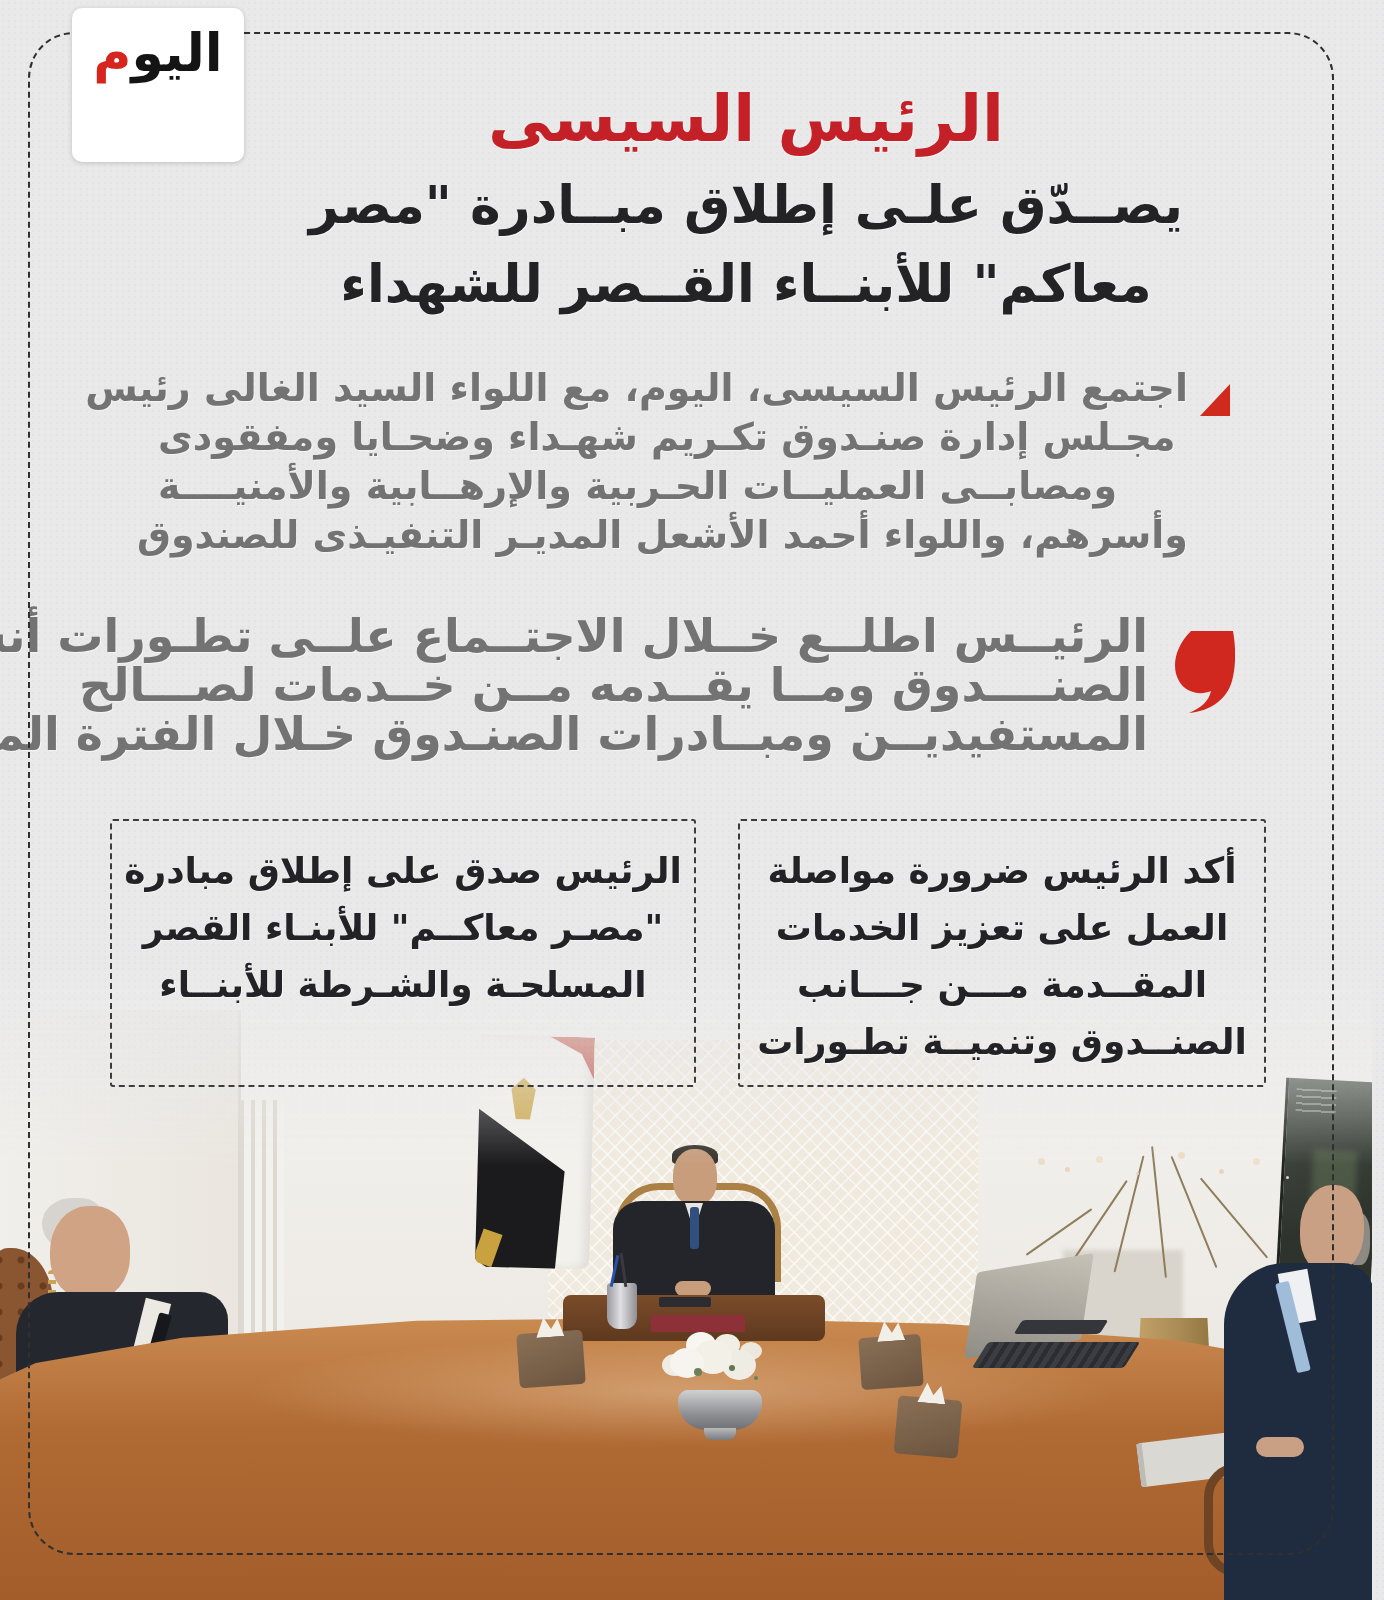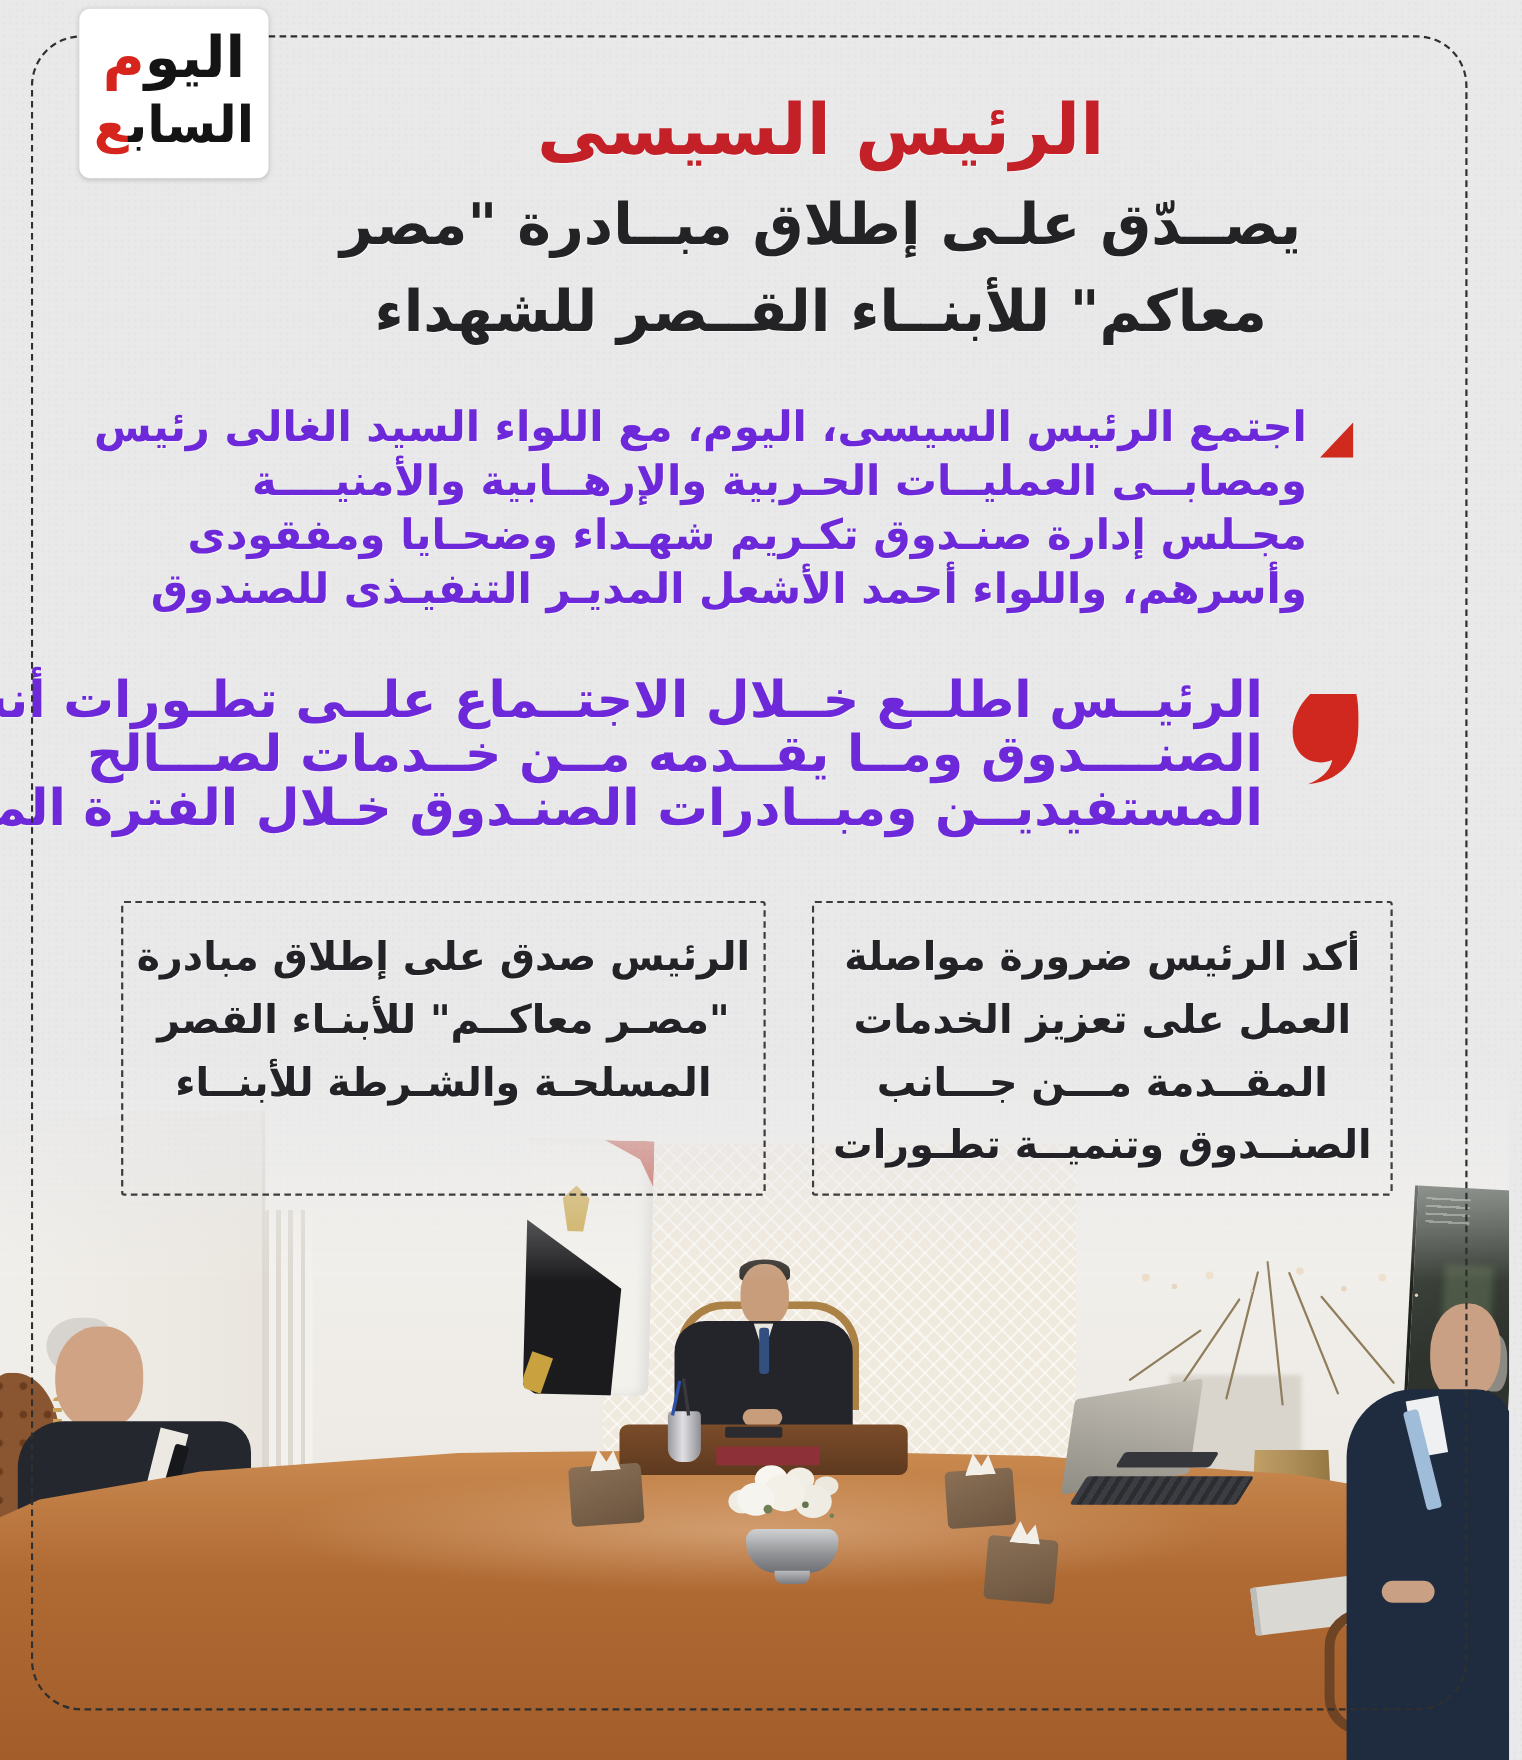--- a/index.html
+++ b/index.html
@@ -15,21 +15,21 @@
   .logo{left:84px;top:8px;width:172px;height:154px;background:#ffffff;border-radius:10px;z-index:40;box-shadow:0 1px 5px rgba(0,0,0,.18);text-align:center;direction:rtl;}
   .logo .l1{margin-top:14px;font-size:52px;font-weight:700;color:#141414;line-height:62px;letter-spacing:0;}
   .logo .l2{font-size:46px;font-weight:700;color:#141414;line-height:58px;}
   .logo .red{color:#d6251d;}
 
   
   .kicker{left:130px;top:82px;width:1256px;text-align:center;font-size:64px;font-weight:700;color:#c32127;z-index:20;text-shadow:1px 1px 0 rgba(255,255,255,.55);}
   .subtitle{left:130px;top:166px;width:1256px;text-align:center;font-size:52px;font-weight:700;color:#232326;line-height:79px;z-index:20;text-shadow:1px 1px 0 rgba(255,255,255,.55);}
 
   
-  .para{position:absolute;text-align:right;font-weight:700;color:#6d28d9;z-index:20;text-shadow:1px 1px 0 rgba(255,255,255,.5);}
+  .para{position:absolute;text-align:left;font-weight:700;color:#737373;z-index:20;text-shadow:1px 1px 0 rgba(255,255,255,.5);}
   .para .ln{white-space:nowrap;}
   .para1{left:170px;top:364px;width:1030px;font-size:38px;line-height:49px;}
   .para2{left:140px;top:612px;width:1020px;font-size:46px;line-height:49px;}
   .bullet-tri{left:1212px;top:384px;width:0;height:0;border-bottom:32px solid #d02a1f;border-left:30px solid transparent;z-index:21;}
   .quote-mark{left:1183px;top:628px;width:64px;height:88px;z-index:21;}
 
   
   .cbox{position:absolute;top:819px;height:268px;border:2px dashed #3c3c3c;border-radius:3px;z-index:20;text-align:center;font-weight:700;color:#232327;font-size:36px;line-height:57px;padding-top:21px;box-sizing:border-box;text-shadow:1px 1px 0 rgba(255,255,255,.5);}
   .cbox .ln{white-space:nowrap;}
   .cbox-right{left:750px;width:528px;}
@@ -213,34 +213,33 @@
       <div class="mr-shirt"></div>
       <div class="mr-tie"></div>
       <div class="mr-hand"></div>
     </div>
   </div>
 
   <div class="abs frame"></div>
 
   <div class="abs logo">
     <div class="l1"><span>اليو</span><span class="red">م</span></div>
-    <div class="l2"><span>الساب‍</span><span class="red">‍ع</span></div>
   </div>
 
   <div class="abs kicker">الرئيس السيسى</div>
   <div class="abs subtitle">
     <div class="ln">يصــدّق علـى إطلاق مبــادرة "مصر</div>
     <div class="ln">معاكم" للأبنــاء القــصر للشهداء</div>
   </div>
 
   <div class="abs bullet-tri"></div>
   <div class="para para1">
     <div class="ln">اجتمع الرئيس السيسى، اليوم، مع اللواء السيد الغالى رئيس</div>
+    <div class="ln">مجـلس إدارة صنـدوق تكـريم شهـداء وضحـايا ومفقودى</div>
     <div class="ln">ومصابــى العمليــات الحـربية والإرهــابية والأمنيــــة</div>
-    <div class="ln">مجـلس إدارة صنـدوق تكـريم شهـداء وضحـايا ومفقودى</div>
     <div class="ln">وأسرهم، واللواء أحمد الأشعل المديـر التنفيـذى للصندوق</div>
   </div>
 
   <div class="abs quote-mark">
     <svg width="64" height="88" viewBox="0 0 64 86">
         <path fill="#d0281e" d="M62 2 L20 2 C4 18 0 38 8 52 C14 63 28 67 40 62 C38 72 30 79 18 84 C40 82 56 70 61 52 C65 38 65 18 62 2 Z"></path>
       </svg>
   </div>
   <div class="para para2">
     <div class="ln">الرئيــس اطلــع خــلال الاجتــماع علــى تطـورات أنشطة</div>

